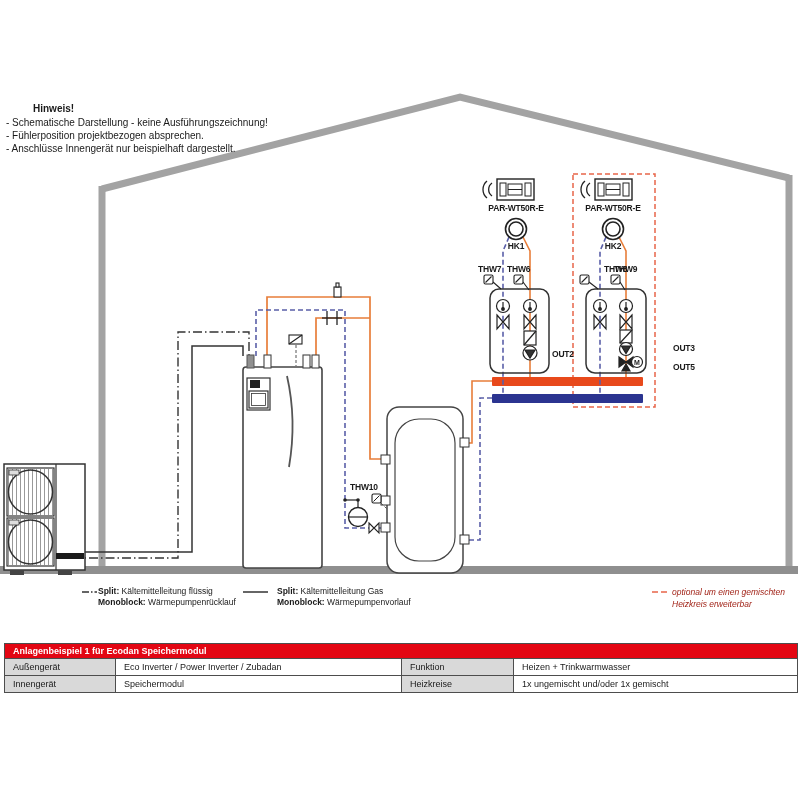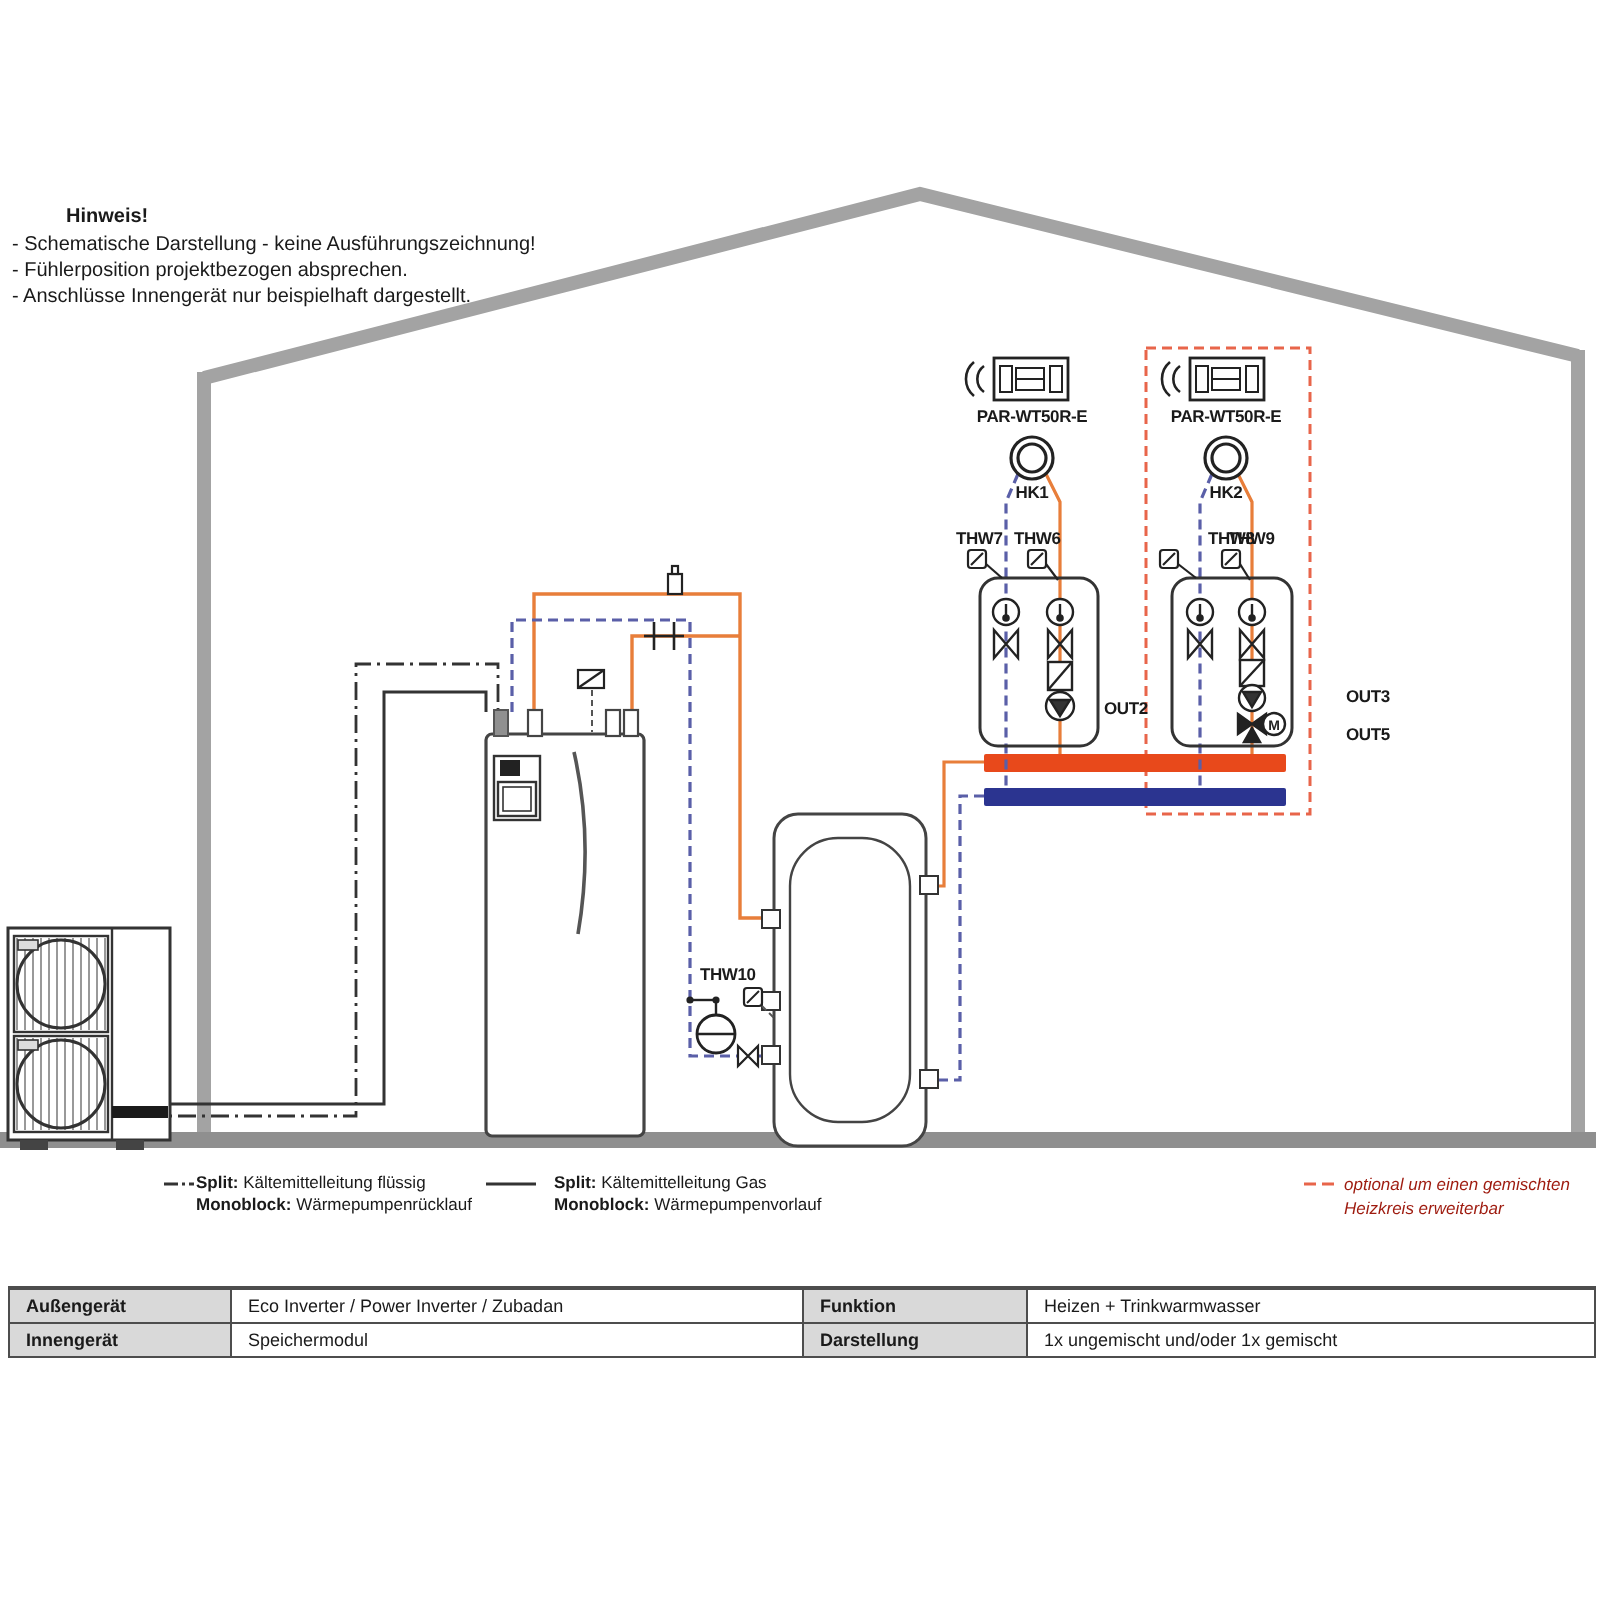--- a/index.html
+++ b/index.html
@@ -14,21 +14,21 @@
   .legend-text b{font-weight:bold;}
   .opt-text{position:absolute;font-size:8.5px;line-height:12px;color:#9E1B0F;white-space:nowrap;font-style:italic;}
   
   .spec{position:absolute;left:4px;top:643px;width:792px;border:1px solid #4d4d4d;}
   .spec-header{background:#E30613;color:#fff;font-weight:bold;font-size:9px;
                height:14px;line-height:14px;padding-left:8px;}
   .spec-row{display:grid;grid-template-columns:110px 286px 112px 282px;height:16px;
             border-top:1px solid #4d4d4d;font-size:9px;line-height:16px;}
   .spec-row .cell{padding-left:8px;overflow:hidden;white-space:nowrap;border-left:1px solid #4d4d4d;}
   .spec-row .cell:first-child{border-left:none;}
-  .spec-row .key{background:#D9D9D9;font-weight:bold;}
+  .spec-row .key{background:#D9D9D9;font-weight:normal;}
 </style>
 </head>
 <body>
 
 <div class="stage">
 
   <svg width="800" height="800" viewBox="0 0 800 800">
 
     <g stroke="#A3A3A3" stroke-width="7" fill="none">
       <polyline points="102,189 460,97 789,178"></polyline>
@@ -244,27 +244,28 @@
   <div class="legend-text" style="left:277px;top:586px;">
     <div><b>Split:</b><span> Kältemittelleitung Gas</span></div>
     <div><b>Monoblock:</b><span> Wärmepumpenvorlauf</span></div>
   </div>
   <div class="opt-text" style="left:672px;top:586px;">
     <div>optional um einen gemischten</div>
     <div>Heizkreis erweiterbar</div>
   </div>
 
   <div class="spec">
+    <div class="spec-header">Anlagenbeispiel 1 für Ecodan Speichermodul</div>
     <div class="spec-row">
       <div class="cell key">Außengerät</div>
       <div class="cell">Eco Inverter / Power Inverter / Zubadan</div>
       <div class="cell key">Funktion</div>
       <div class="cell">Heizen + Trinkwarmwasser</div>
     </div>
     <div class="spec-row">
       <div class="cell key">Innengerät</div>
       <div class="cell">Speichermodul</div>
-      <div class="cell key">Darstellung</div>
+      <div class="cell key">Heizkreise</div>
       <div class="cell">1x ungemischt und/oder 1x gemischt</div>
     </div>
   </div>
 
 </div>
 
 </body></html>

